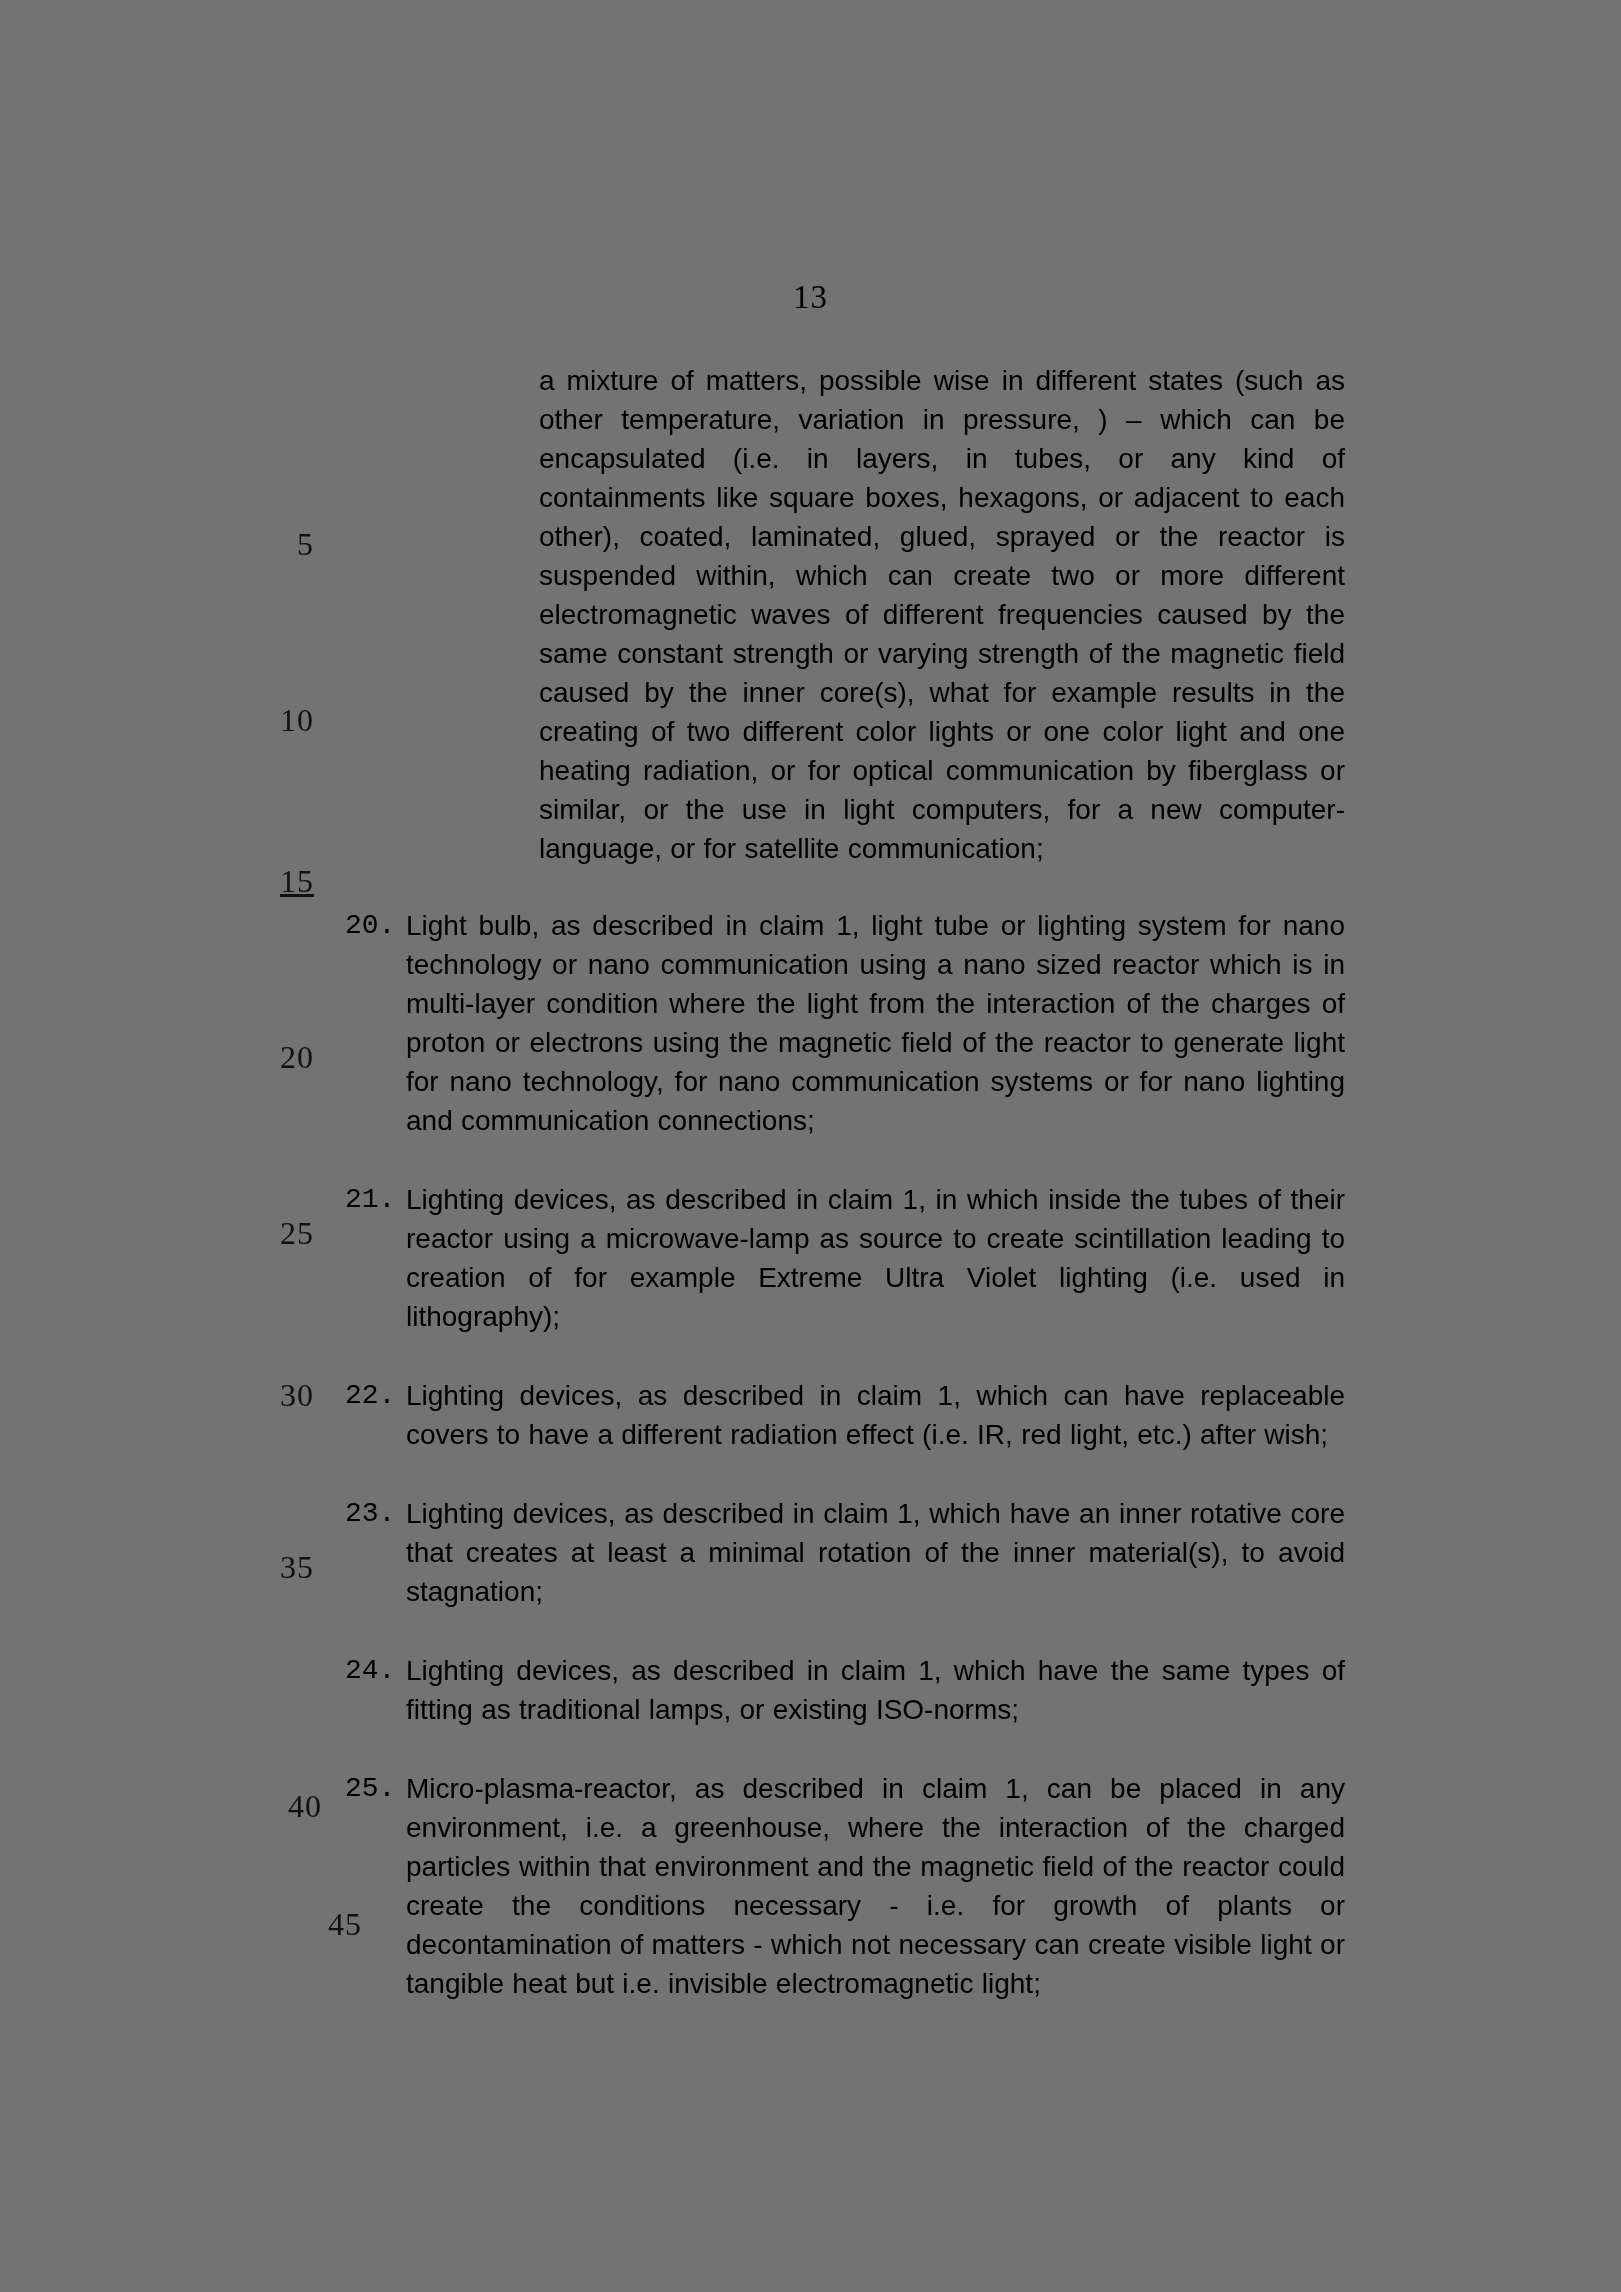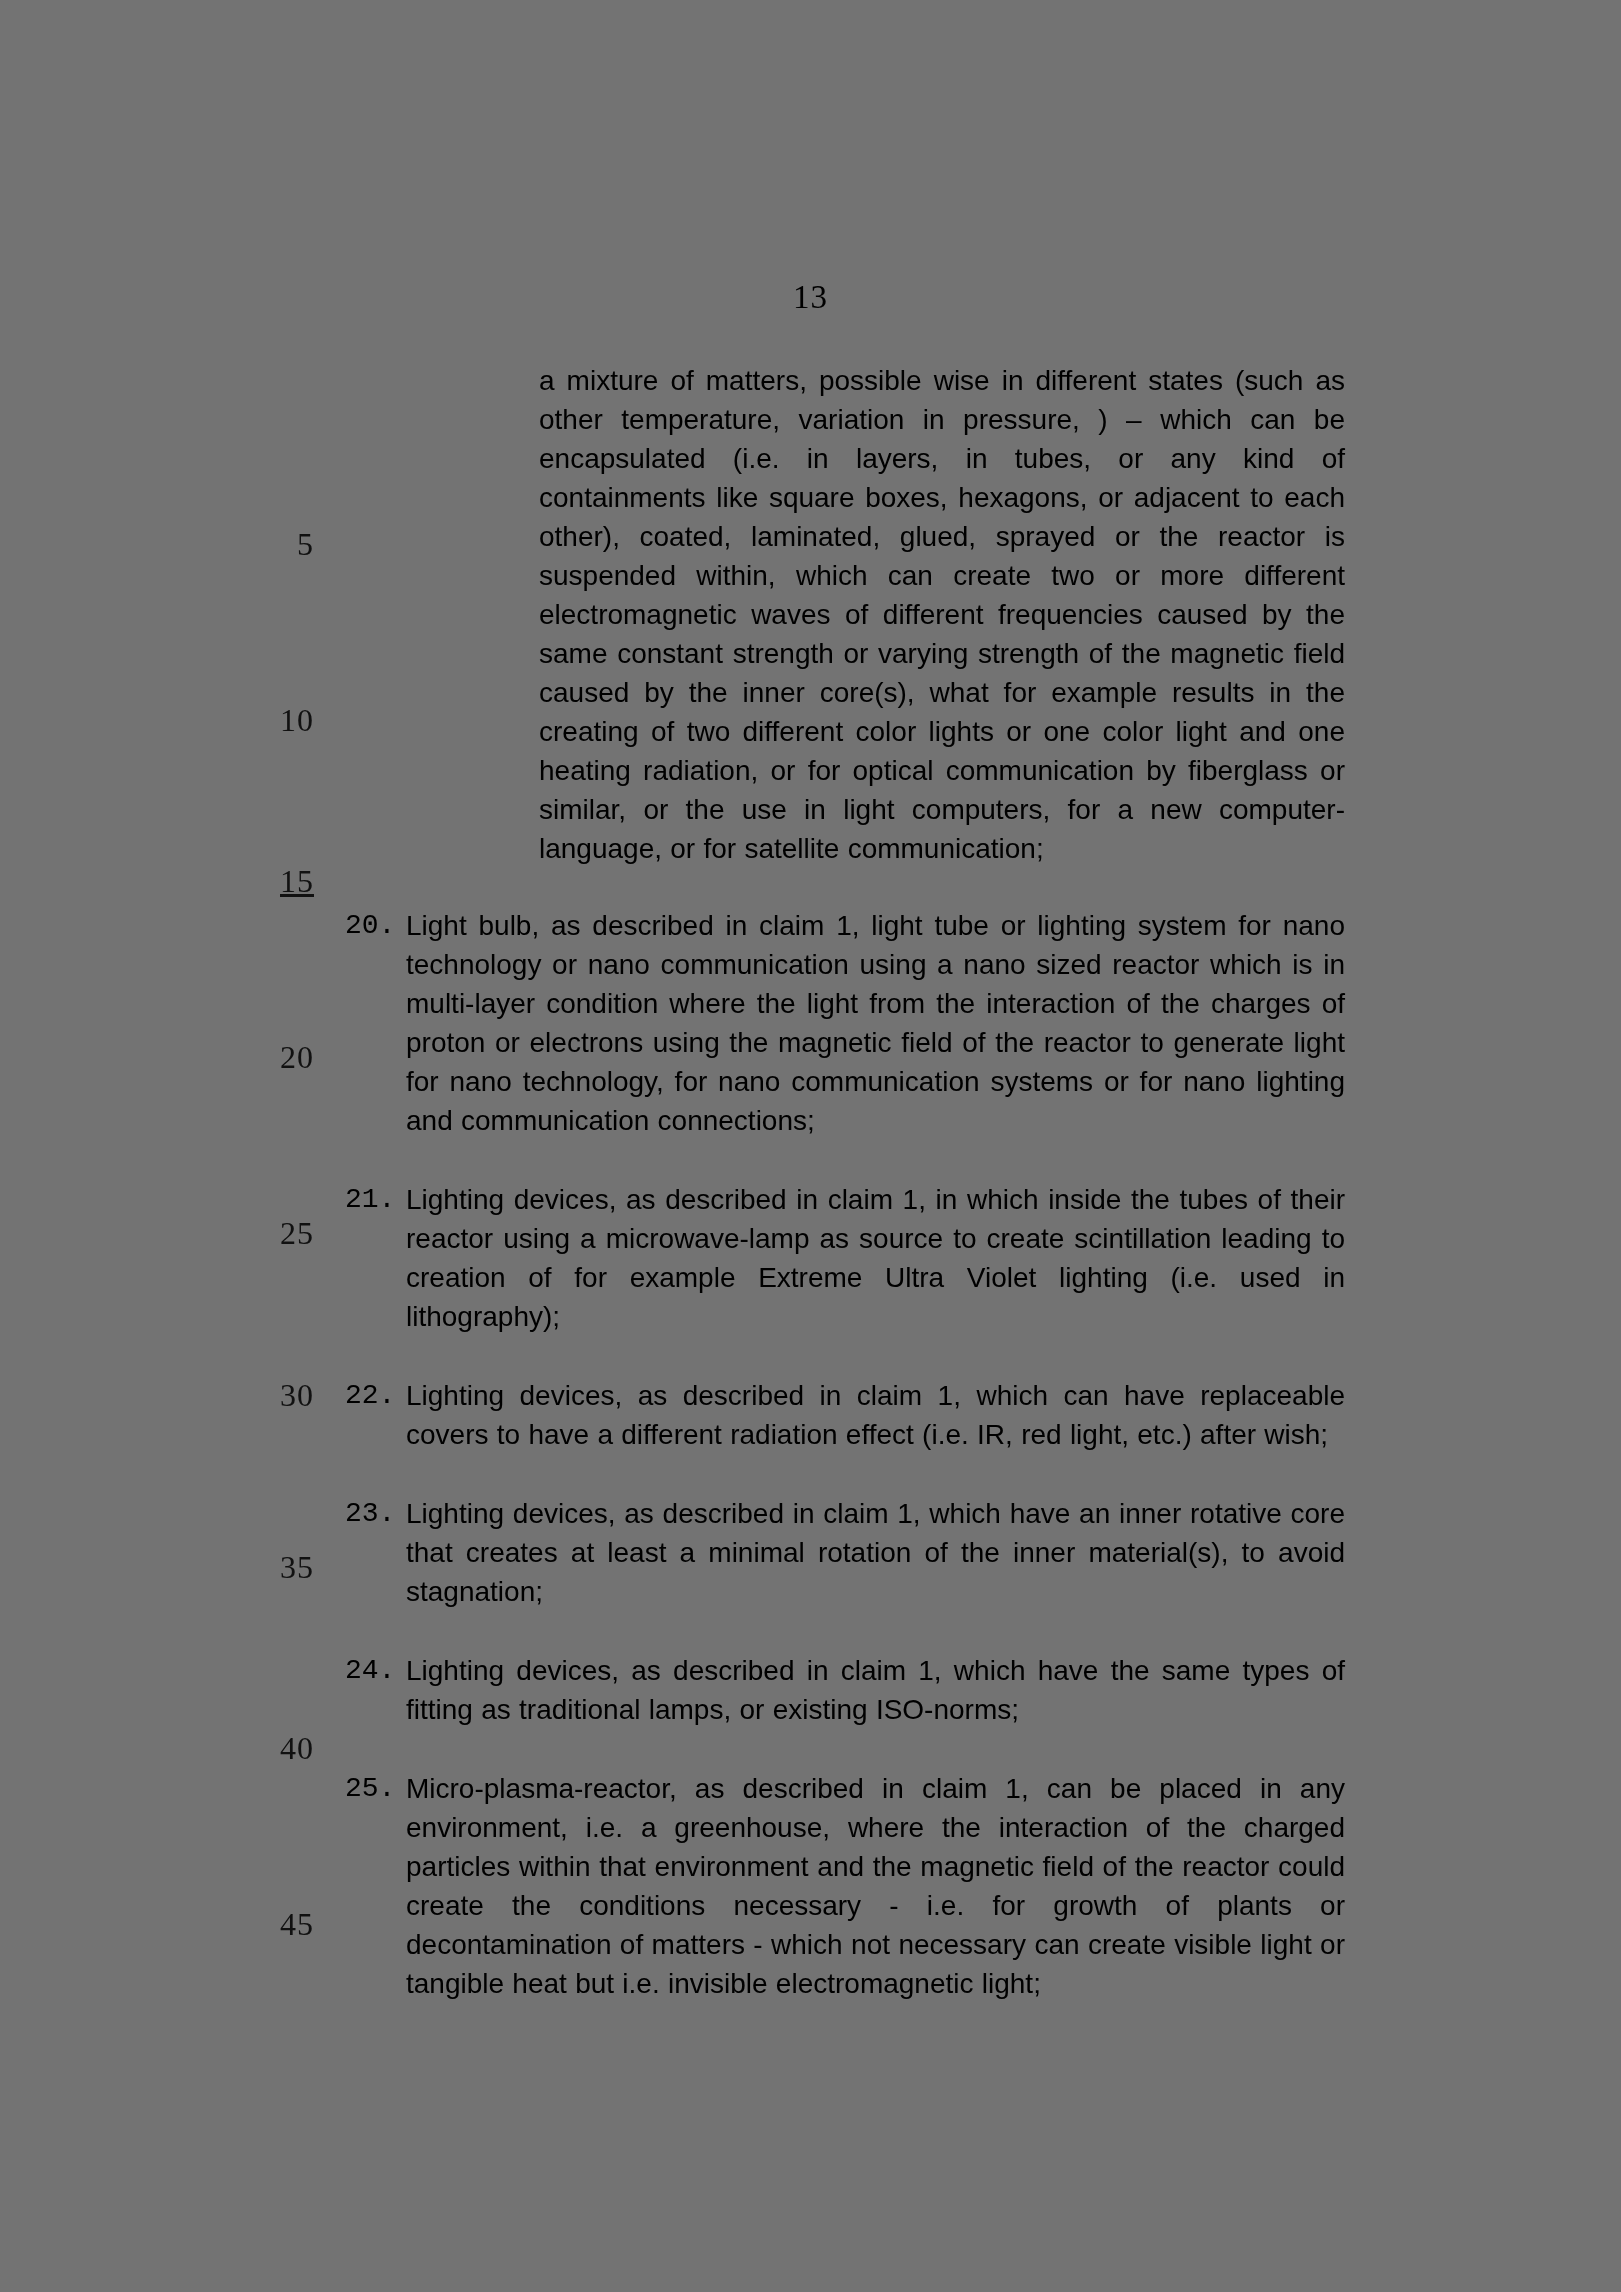--- a/index.html
+++ b/index.html
@@ -105,22 +105,22 @@
   <div class="page-number">13</div>
 
   <div class="line-numbers">
     <div class="line-number" style="top:526px;">5</div>
     <div class="line-number" style="top:702px;">10</div>
     <div class="line-number" style="top:863px;text-decoration:underline;">15</div>
     <div class="line-number" style="top:1039px;">20</div>
     <div class="line-number" style="top:1215px;">25</div>
     <div class="line-number" style="top:1377px;">30</div>
     <div class="line-number" style="top:1549px;">35</div>
-    <div class="line-number" style="top:1730px;">40</div>
-    <div class="line-number" style="top:1906px;">45</div>
+    <div class="line-number" style="top:1788px;padding-left:8px;">40</div>
+    <div class="line-number" style="top:1906px;padding-left:48px;">45</div>
   </div>
 
   <div class="body-column">
 
     <p class="intro-para">a mixture of matters, possible wise in different states (such as other temperature, variation in pressure, ) – which can be encapsulated (i.e. in layers, in tubes, or any kind of containments like square boxes, hexagons, or adjacent to each other), coated, laminated, glued, sprayed or the reactor is suspended within, which can create two or more different electromagnetic waves of different frequencies caused by the same constant strength or varying strength of the magnetic field caused by the inner core(s), what for example results in the creating of two different color lights or one color light and one heating radiation, or for optical communication by fiberglass or similar, or the use in light computers, for a new computer-language, or for satellite communication;</p>
 
     <div class="gap-intro-20"></div>
 
     <div class="claim">
       <span class="claim-number">20.</span>

